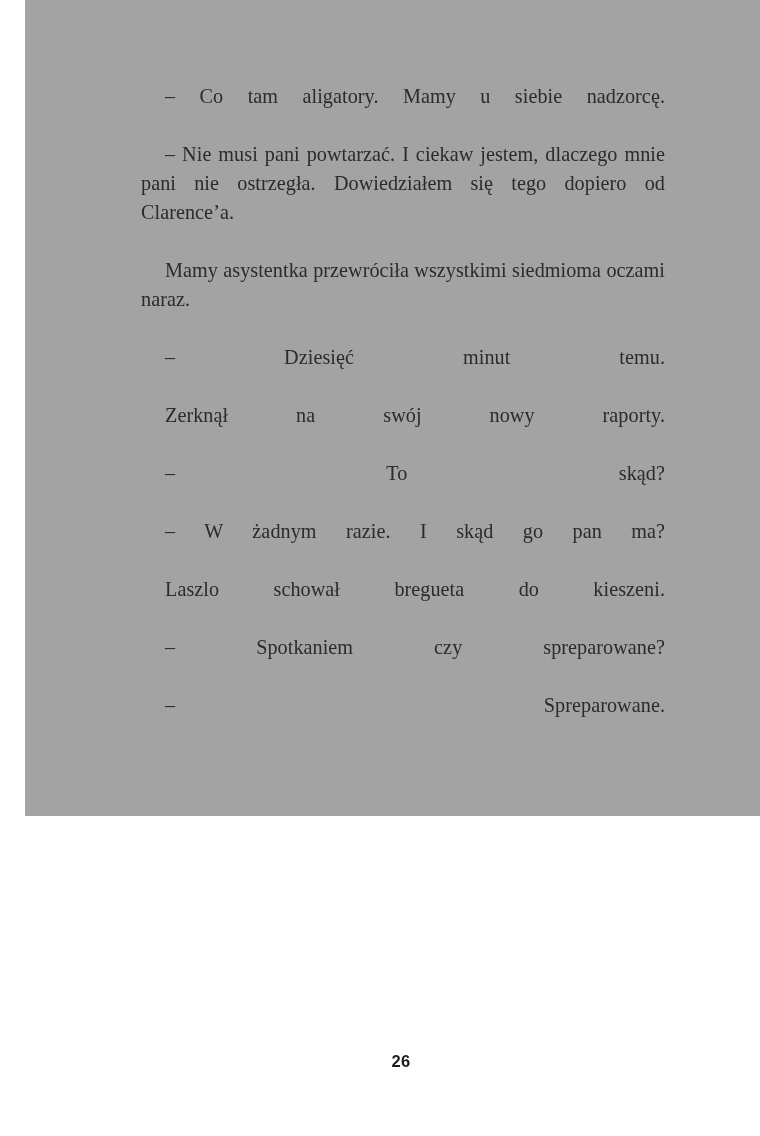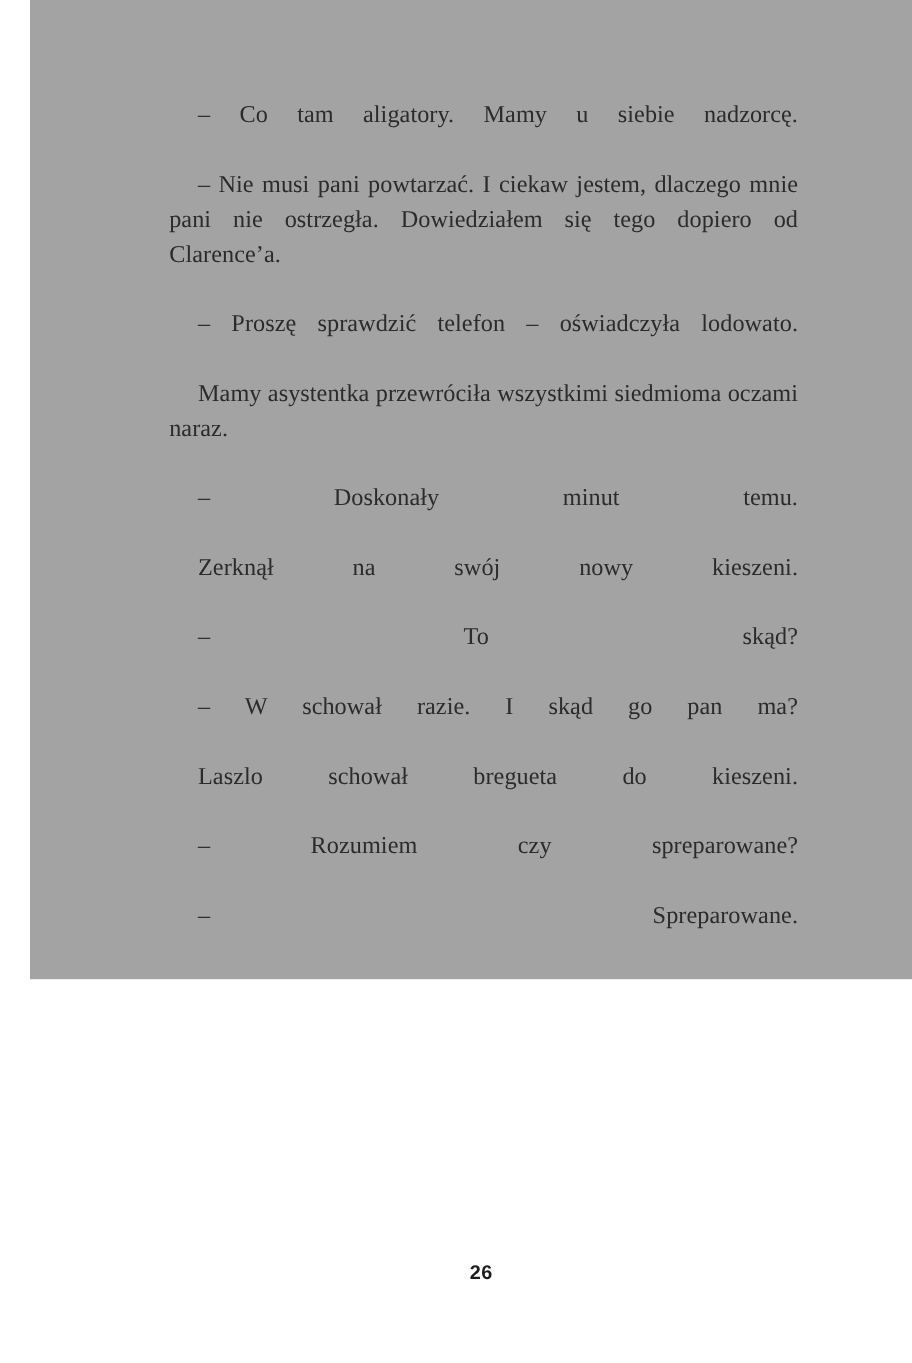--- a/index.html
+++ b/index.html
@@ -70,27 +70,26 @@
 </style>
 </head>
 <body>
 
 <div id="page">
 
   <div id="text-column">
 
     <p class="para">– Co tam aligatory. Mamy u siebie nadzorcę.</p>
     <p class="para">– Nie musi pani powtarzać. I ciekaw jestem, dlaczego mnie pani nie ostrzegła. Dowiedziałem się tego dopiero od Clarence’a.</p>
-    <p class="para">– Proszę sprawdzić telefon – oświadczyła lodowato.</p>
     <p class="para">Mamy asystentka przewróciła wszystkimi siedmioma oczami naraz.</p>
-    <p class="para">– Doskonały minut temu.</p>
-    <p class="para">Zerknął na swój nowy kieszeni.</p>
+    <p class="para">– Dziesięć minut temu.</p>
+    <p class="para">Zerknął na swój nowy raporty.</p>
     <p class="para">– To skąd?</p>
-    <p class="para">– W schował razie. I skąd go pan ma?</p>
+    <p class="para">– W żadnym razie. I skąd go pan ma?</p>
     <p class="para">Laszlo schował bregueta do kieszeni.</p>
-    <p class="para">– Rozumiem czy spreparowane?</p>
+    <p class="para">– Spotkaniem czy spreparowane?</p>
     <p class="para">– Spreparowane.</p>
 
   </div>
 
   <div id="folio">26</div>
 
 </div>
 
 </body></html>

